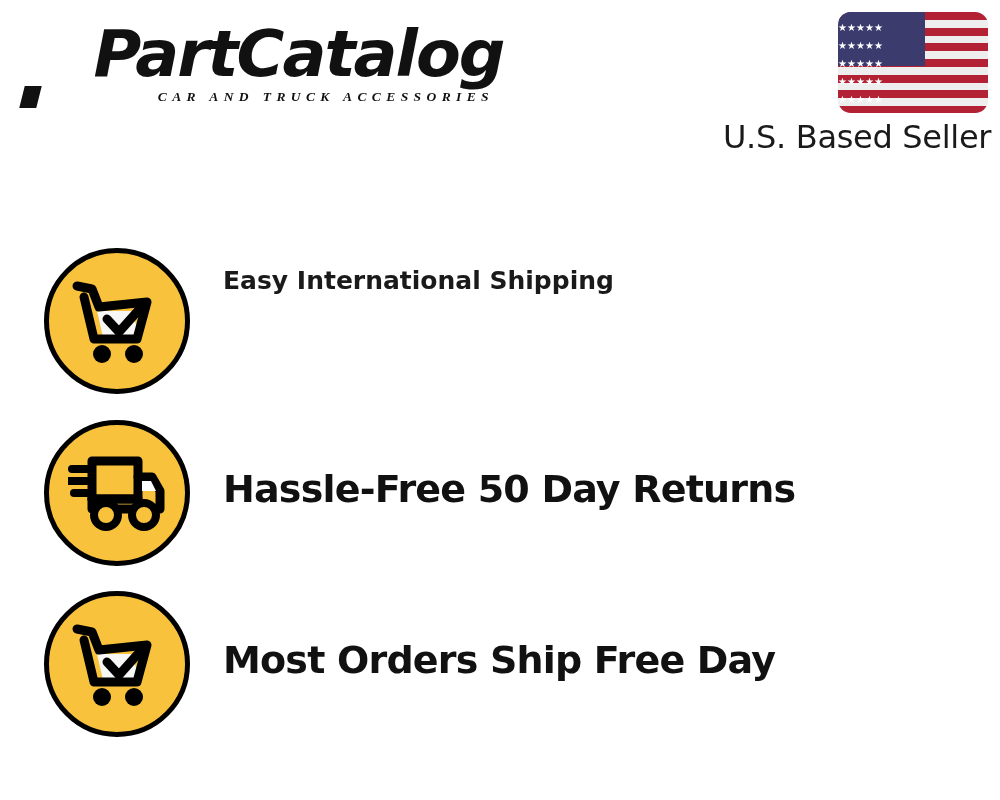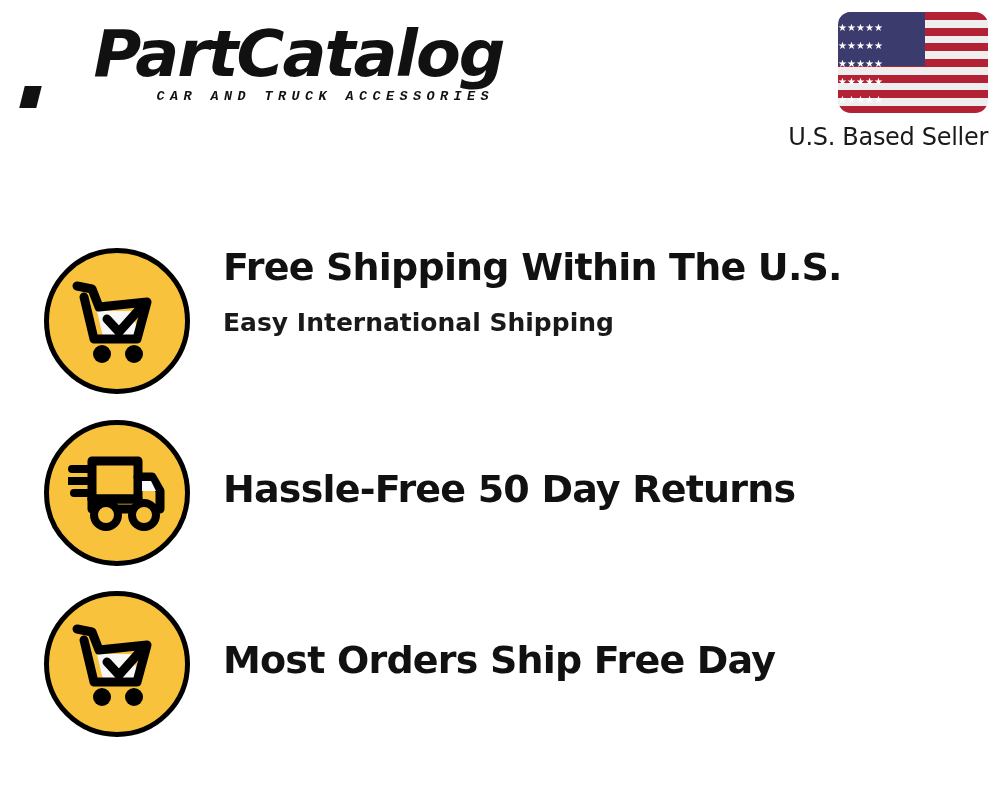--- a/index.html
+++ b/index.html
@@ -32,21 +32,21 @@
     font-style: italic;
     font-size: 64px;
     line-height: 64px;
     letter-spacing: -2px;
     color: #111111;
     white-space: nowrap;
     transform: scaleX(1.02);
     transform-origin: left top;
   }
   #brand-tagline {
-    font-family: Liberation Mono, monospace;
+    font-family: Liberation Serif, serif;
     font-weight: bold;
     font-style: italic;
     font-size: 13.5px;
     letter-spacing: 5.4px;
     color: #111111;
     white-space: nowrap;
     margin-top: 3px;
     margin-left: 48px;
   }
   .tag-bar {
@@ -102,21 +102,21 @@
     height: 44px;
   }
 
   #seller-label {
     position: absolute;
     left: 723px;
     top: 118px;
     width: 265px;
     text-align: right;
     font-family: "DejaVu Sans", sans-serif;
-    font-size: 24px;
+    font-size: 32px;
     line-height: 38px;
     letter-spacing: -0.3px;
     color: #1a1a1a;
     white-space: nowrap;
   }
 
   
   .benefit-row {
     position: absolute;
     left: 0;
@@ -215,21 +215,20 @@
   <div class="benefit-icon">
     <svg width="96" height="92" viewBox="0 0 96 92" aria-hidden="true">
       <path d="M62 36 L28 36 L34 62 L72 62 Z" fill="#F7F7F5"></path>
       <path d="M8 11 L23 14 L30 32 L78 27 L68 64 L25 64 L15 22" fill="none" stroke="#000" stroke-width="9" stroke-linecap="round" stroke-linejoin="round"></path>
       <path d="M38 44 L50 57 L76 28" fill="none" stroke="#000" stroke-width="9" stroke-linecap="round" stroke-linejoin="round"></path>
       <circle cx="33" cy="79" r="9" fill="#000"></circle>
       <circle cx="65" cy="79" r="9" fill="#000"></circle>
     </svg>
   </div>
   <div class="benefit-text">
-    <div class="benefit-headline">Free Shipping Within The U.S.</div>
     <div class="benefit-sub bold sub-2">Easy International Shipping</div>
   </div>
 </div>
 
 <div class="benefit-row" id="benefit-row-1">
   <div class="benefit-icon">
     <svg width="98" height="80" viewBox="0 0 98 80" aria-hidden="true">
       <rect x="24" y="8" width="46" height="38" fill="none" stroke="#000" stroke-width="9" stroke-linejoin="round"></rect>
       <path d="M70 24 L84 24 L92 38 L92 56 L24 56 L24 46" fill="none" stroke="#000" stroke-width="9" stroke-linejoin="round" stroke-linecap="round"></path>
       <path d="M74 28 L83 28 L88 38 L74 38 Z" fill="#FFFFFF"></path>

